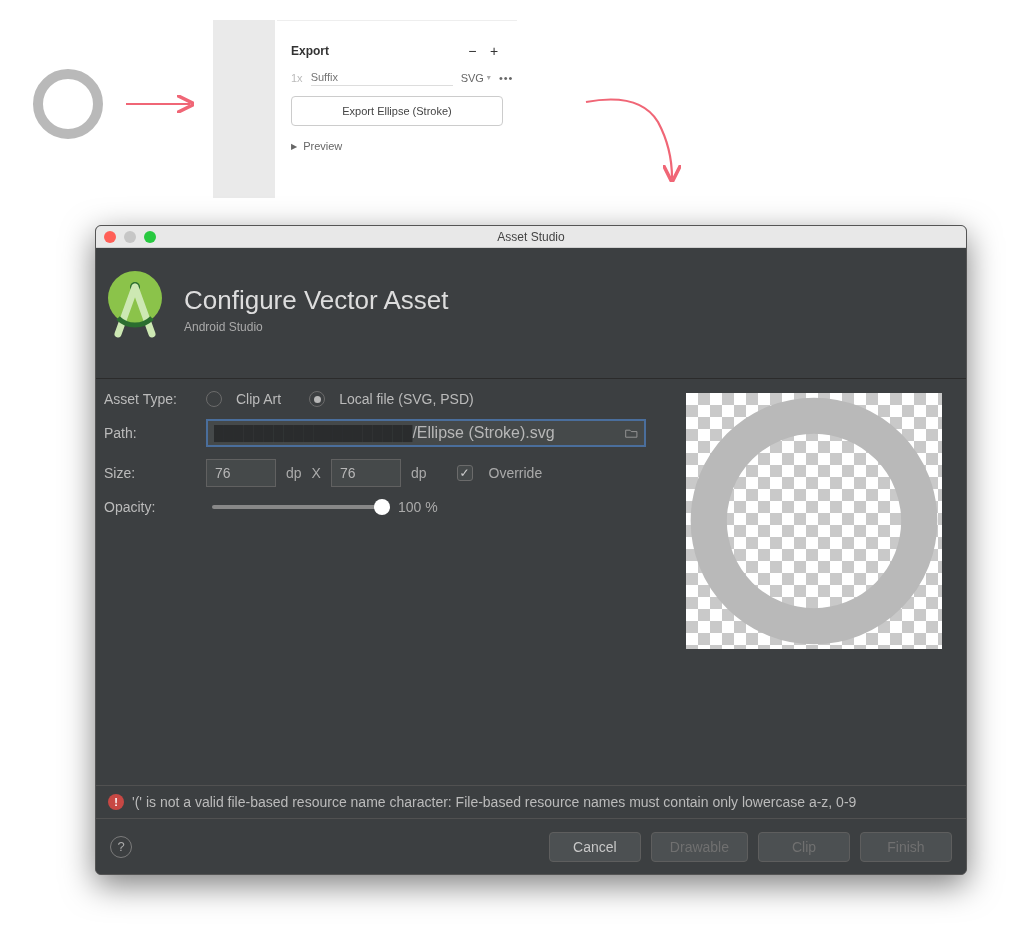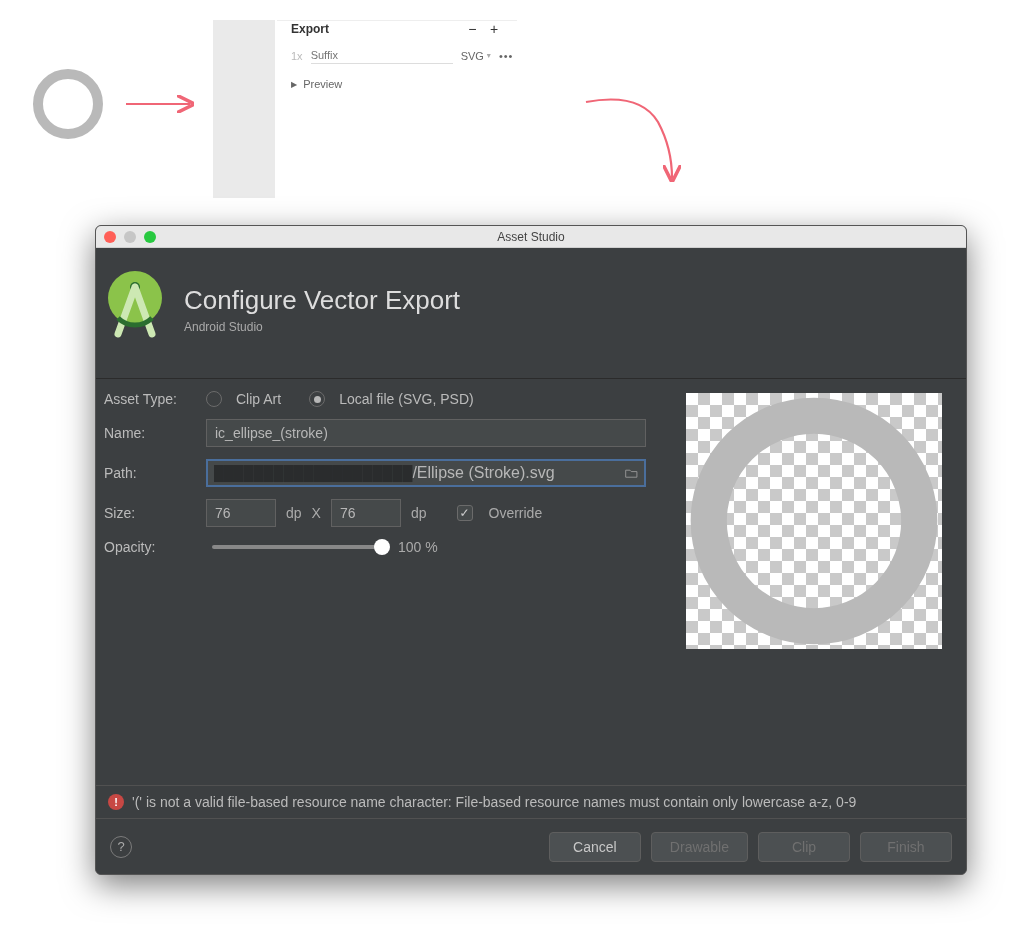--- a/index.html
+++ b/index.html
@@ -31,21 +31,21 @@
   .sidebar-strip {
     position: absolute; left: 213px; top: 20px;
     width: 62px; height: 178px;
     background: #eaeaea;
   }
   .export-panel {
     position: absolute; left: 277px; top: 20px;
     width: 240px;
     background: #fff;
     border-top: 1px solid #eee;
-    padding: 0 14px 8px 14px;
+    padding: 22px 14px 8px 14px;
     color: #555;
   }
   .export-header { display:flex; align-items:center; justify-content:space-between; margin-bottom:10px; }
   .export-header .title { font-weight:700; font-size:12px; color:#333; }
   .export-header .icns span {
     display:inline-block; width:18px; text-align:center; font-size:14px; color:#333; cursor:pointer;
   }
   .export-row { display:flex; align-items:center; gap:8px; margin-bottom:10px; font-size:11px; color:#bbb; }
   .export-row .suffix {
     flex:1; border:none; border-bottom:1px solid #ddd; font-size:11px; color:#bbb; padding:2px 0;
@@ -206,20 +206,21 @@
     </div>
     <div class="export-row">
       <span>1x</span>
       <input class="suffix" placeholder="Suffix" style="">
       <span class="format">
         <span>SVG</span>
         <span style="font-size:8px;color:#aaa;">▾</span>
       </span>
       <span class="dots">•••</span>
     </div>
+    <div class="export-btn">Export Ellipse (Stroke)</div>
     <div class="preview-row">
       <span class="tri">▶</span>
       <span>Preview</span>
     </div>
   </div>
 
   <svg class="arrow2" width="110" height="110">
     <defs>
         <marker id="ah2" markerWidth="8" markerHeight="8" refX="6" refY="4" orient="auto">
       <path d="M0,0 L8,4 L0,8" fill="none" stroke="#f06676" stroke-width="1.6"></path>
@@ -241,40 +242,36 @@
   </div>
 
   <div class="banner">
     <svg class="logo" viewBox="0 0 62 78">
       <circle cx="31" cy="28" r="27" fill="#8bc34a"></circle>
       <circle cx="31" cy="17" r="5" fill="#2b6e2f"></circle>
       <path d="M31 17 L48 64 M31 17 L14 64" stroke="#cde8b3" stroke-width="7" stroke-linecap="round" fill="none"></path>
       <path d="M14 48 A24 24 0 0 0 48 48" stroke="#2b6e2f" stroke-width="5" fill="none"></path>
     </svg>
     <div>
-      <h1>Configure Vector Export</h1>
+      <h1>Configure Vector Asset</h1>
       <div class="sub">Android Studio</div>
     </div>
   </div>
 
   <div class="content">
     <div class="form">
 
       <div class="row">
         <span class="lbl">Asset Type:</span>
         <span class="radio"></span>
         <span class="radio-lbl">Clip Art</span>
         <span class="radio selected"></span>
         <span class="radio-lbl">Local file (SVG, PSD)</span>
       </div>
 
-      <div class="row">
-        <span class="lbl">Name:</span>
-        <input class="txt name-field" value="ic_ellipse_(stroke)" style="">
-      </div>
 
       <div class="row">
         <span class="lbl">Path:</span>
         <div class="path-wrap">
           <span class="obscured">████████████████████</span>
           <input value="/Ellipse (Stroke).svg" style="">
           <svg class="folder" viewBox="0 0 18 14">
             <path d="M1 3 h6 l2 2 h8 v8 h-16 z" fill="none" stroke="#9a9a9a" stroke-width="1.3"></path>
           </svg>
         </div>

